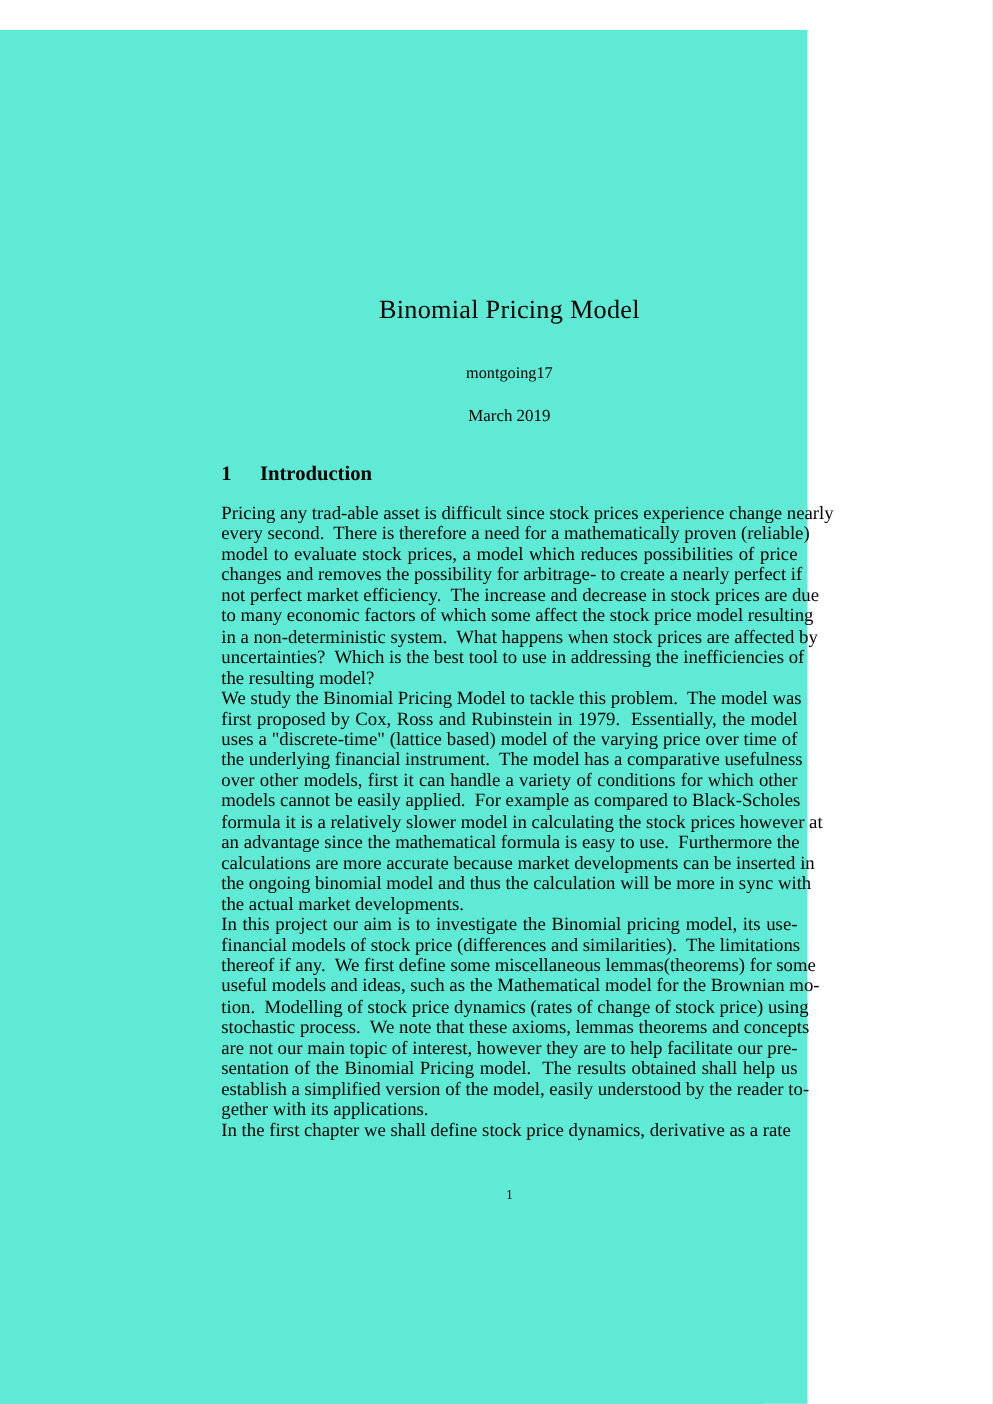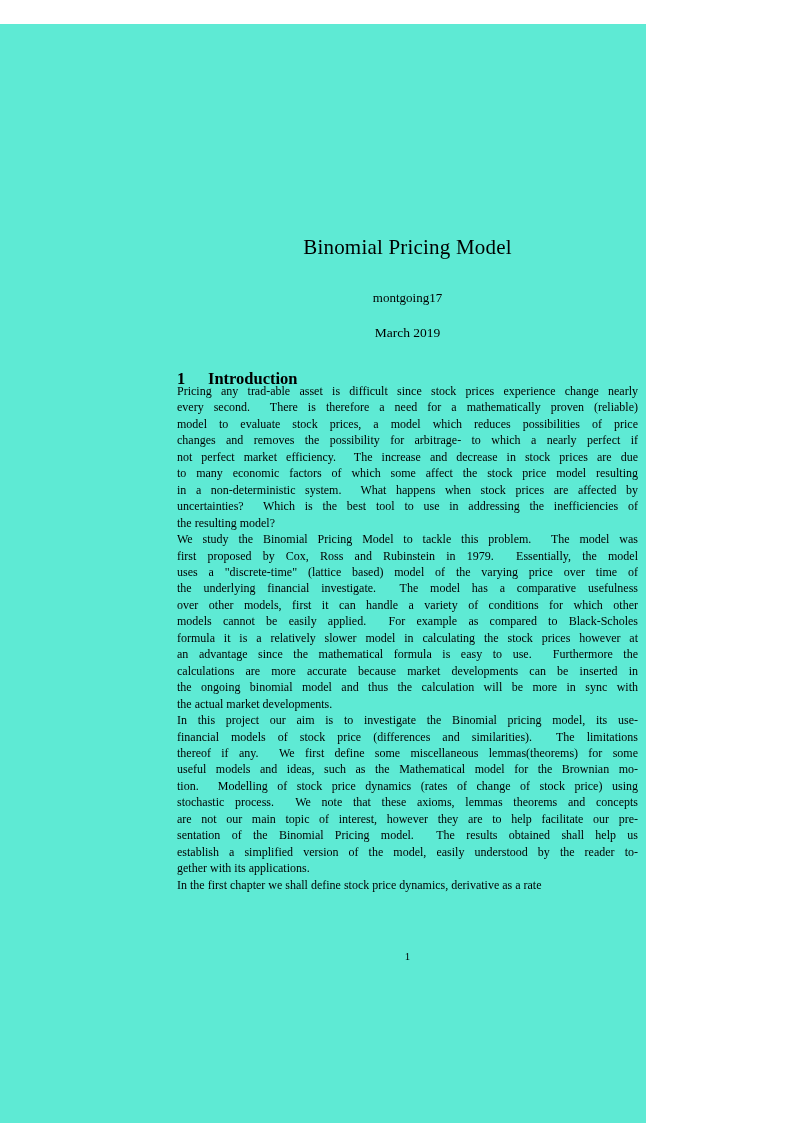--- a/index.html
+++ b/index.html
@@ -64,23 +64,23 @@
   }
   .section-number {
     display: inline-block;
     width: 31px;
   }
 
   
   .body-text {
     position: absolute;
     left: 177px;
-    top: 359px;
+    top: 379px;
     width: 461px;
-    font-size: 12px;
+    font-size: 15px;
     line-height: 16.45px;
   }
   .para {
     margin: 0;
     text-align: justify;
   }
   .para .ln {
     display: block;
     white-space: pre;
   }
@@ -118,32 +118,32 @@
 
   <div class="section-heading">
     <span class="section-number">1</span><span>Introduction</span>
   </div>
 
   <div class="body-text">
     <p class="para">
         <span class="ln j">Pricing any trad-able asset is difficult since stock prices experience change nearly</span>
         <span class="ln j">every second.  There is therefore a need for a mathematically proven (reliable)</span>
         <span class="ln j">model to evaluate stock prices, a model which reduces possibilities of price</span>
-        <span class="ln j">changes and removes the possibility for arbitrage- to which a nearly perfect if</span>
+        <span class="ln j">changes and removes the possibility for arbitrage- to create a nearly perfect if</span>
         <span class="ln j">not perfect market efficiency.  The increase and decrease in stock prices are due</span>
         <span class="ln j">to many economic factors of which some affect the stock price model resulting</span>
         <span class="ln j">in a non-deterministic system.  What happens when stock prices are affected by</span>
         <span class="ln j">uncertainties?  Which is the best tool to use in addressing the inefficiencies of</span>
         <span class="ln last">the resulting model?</span>
       </p>
     <p class="para">
         <span class="ln j">We study the Binomial Pricing Model to tackle this problem.  The model was</span>
         <span class="ln j">first proposed by Cox, Ross and Rubinstein in 1979.  Essentially, the model</span>
         <span class="ln j">uses a "discrete-time" (lattice based) model of the varying price over time of</span>
-        <span class="ln j">the underlying financial investigate.  The model has a comparative usefulness</span>
+        <span class="ln j">the underlying financial instrument.  The model has a comparative usefulness</span>
         <span class="ln j">over other models, first it can handle a variety of conditions for which other</span>
         <span class="ln j">models cannot be easily applied.  For example as compared to Black-Scholes</span>
         <span class="ln j">formula it is a relatively slower model in calculating the stock prices however at</span>
         <span class="ln j">an advantage since the mathematical formula is easy to use.  Furthermore the</span>
         <span class="ln j">calculations are more accurate because market developments can be inserted in</span>
         <span class="ln j">the ongoing binomial model and thus the calculation will be more in sync with</span>
         <span class="ln last">the actual market developments.</span>
       </p>
     <p class="para">
         <span class="ln j">In this project our aim is to investigate the Binomial pricing model, its use-</span>

